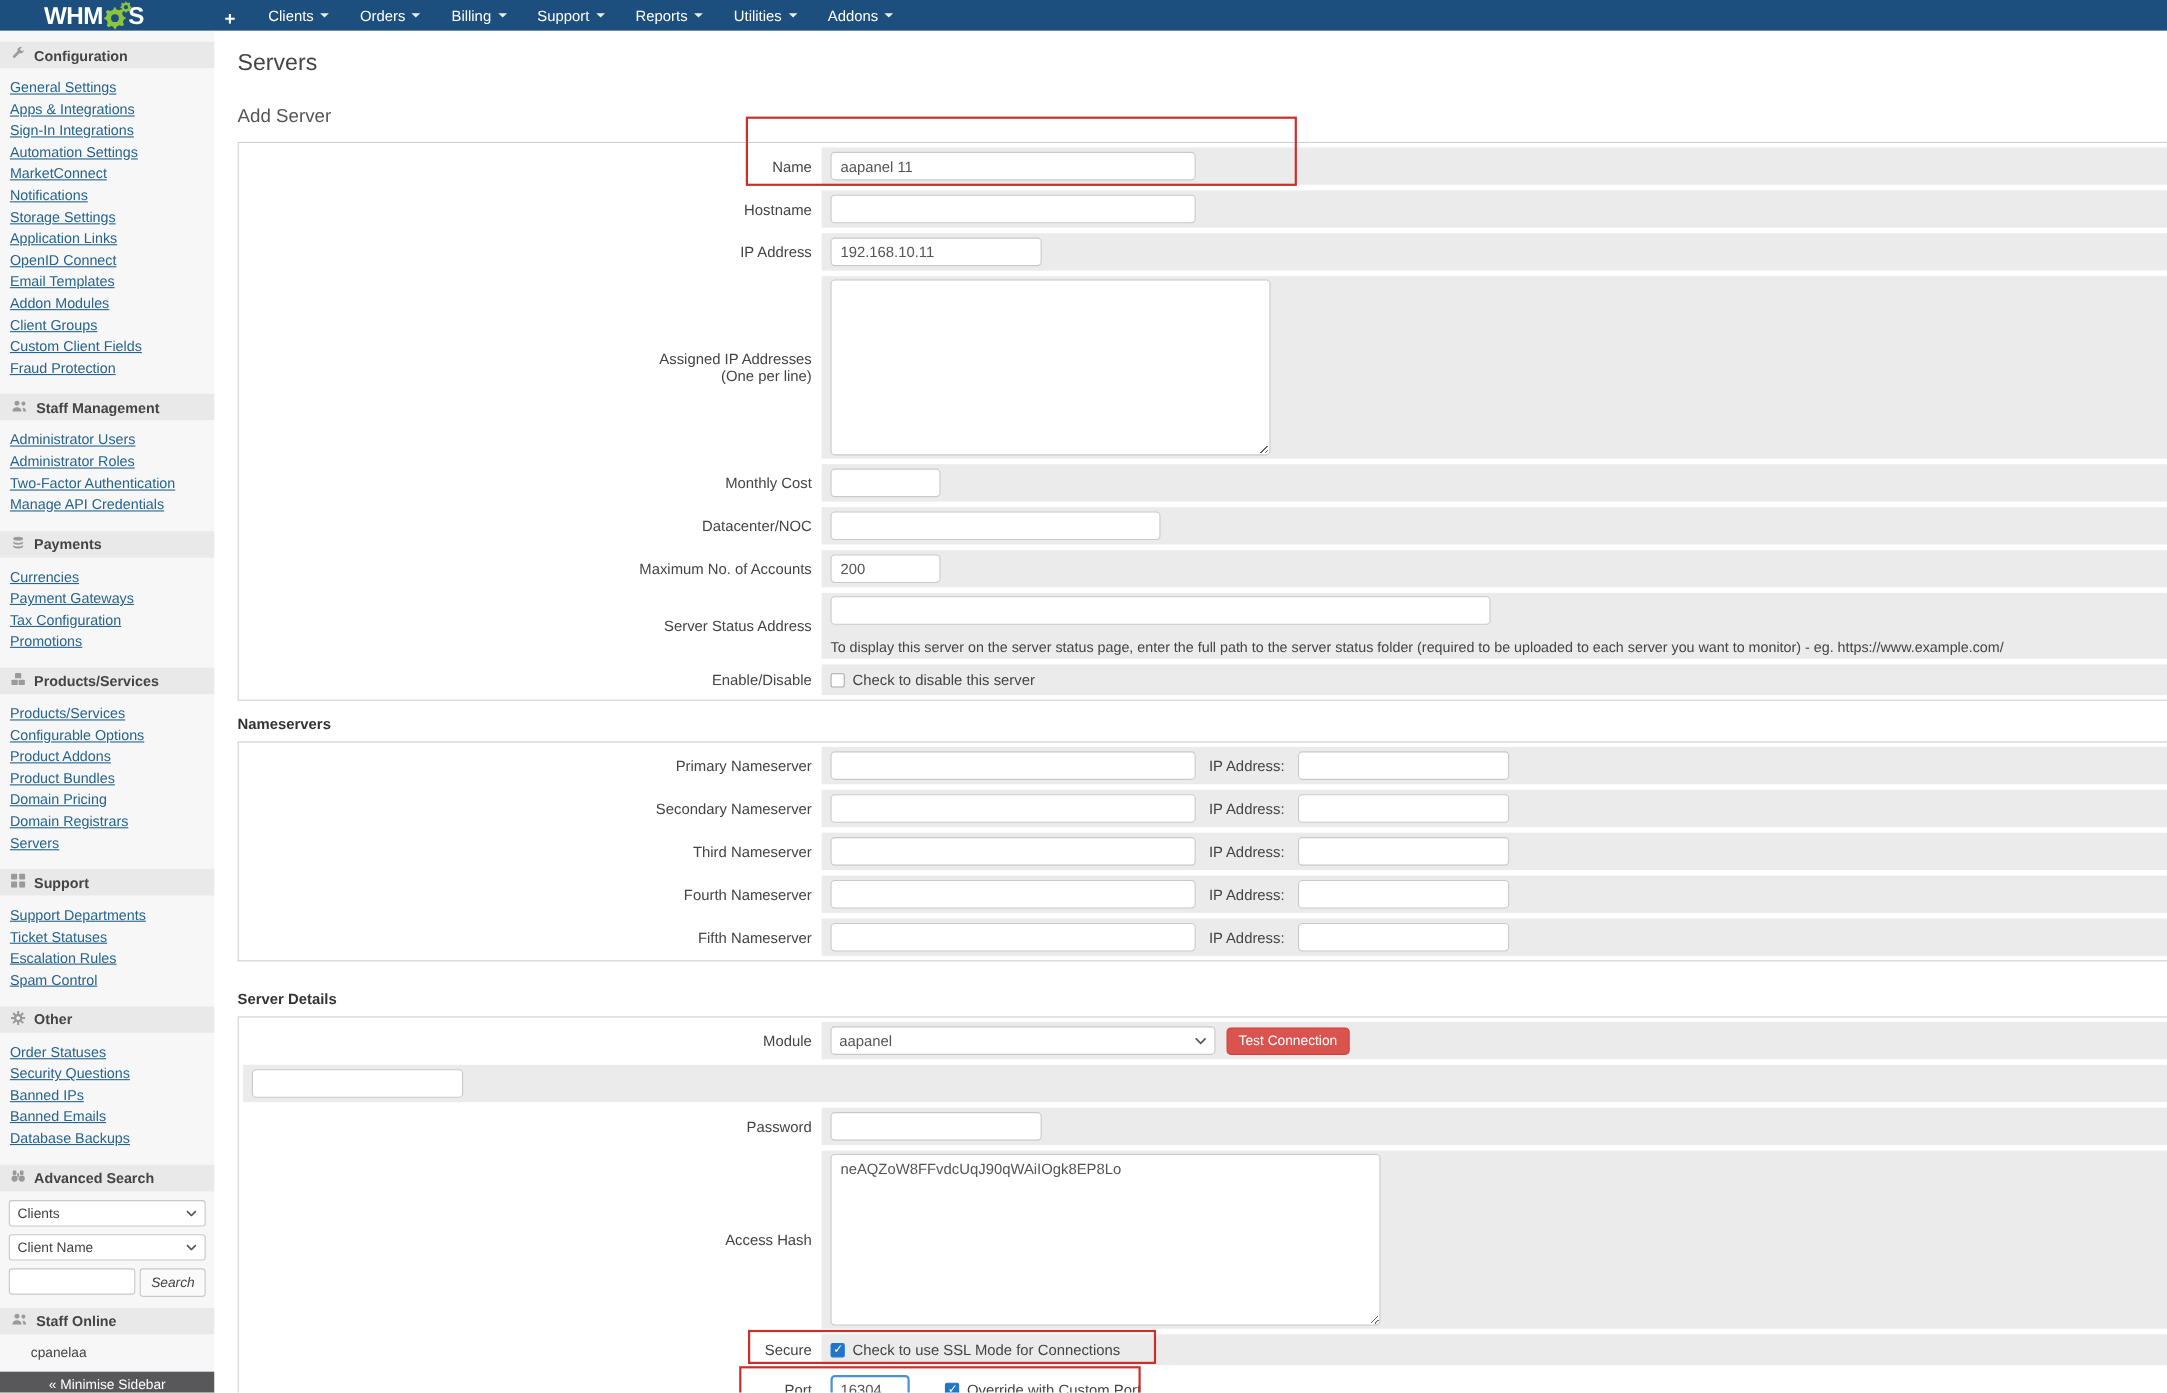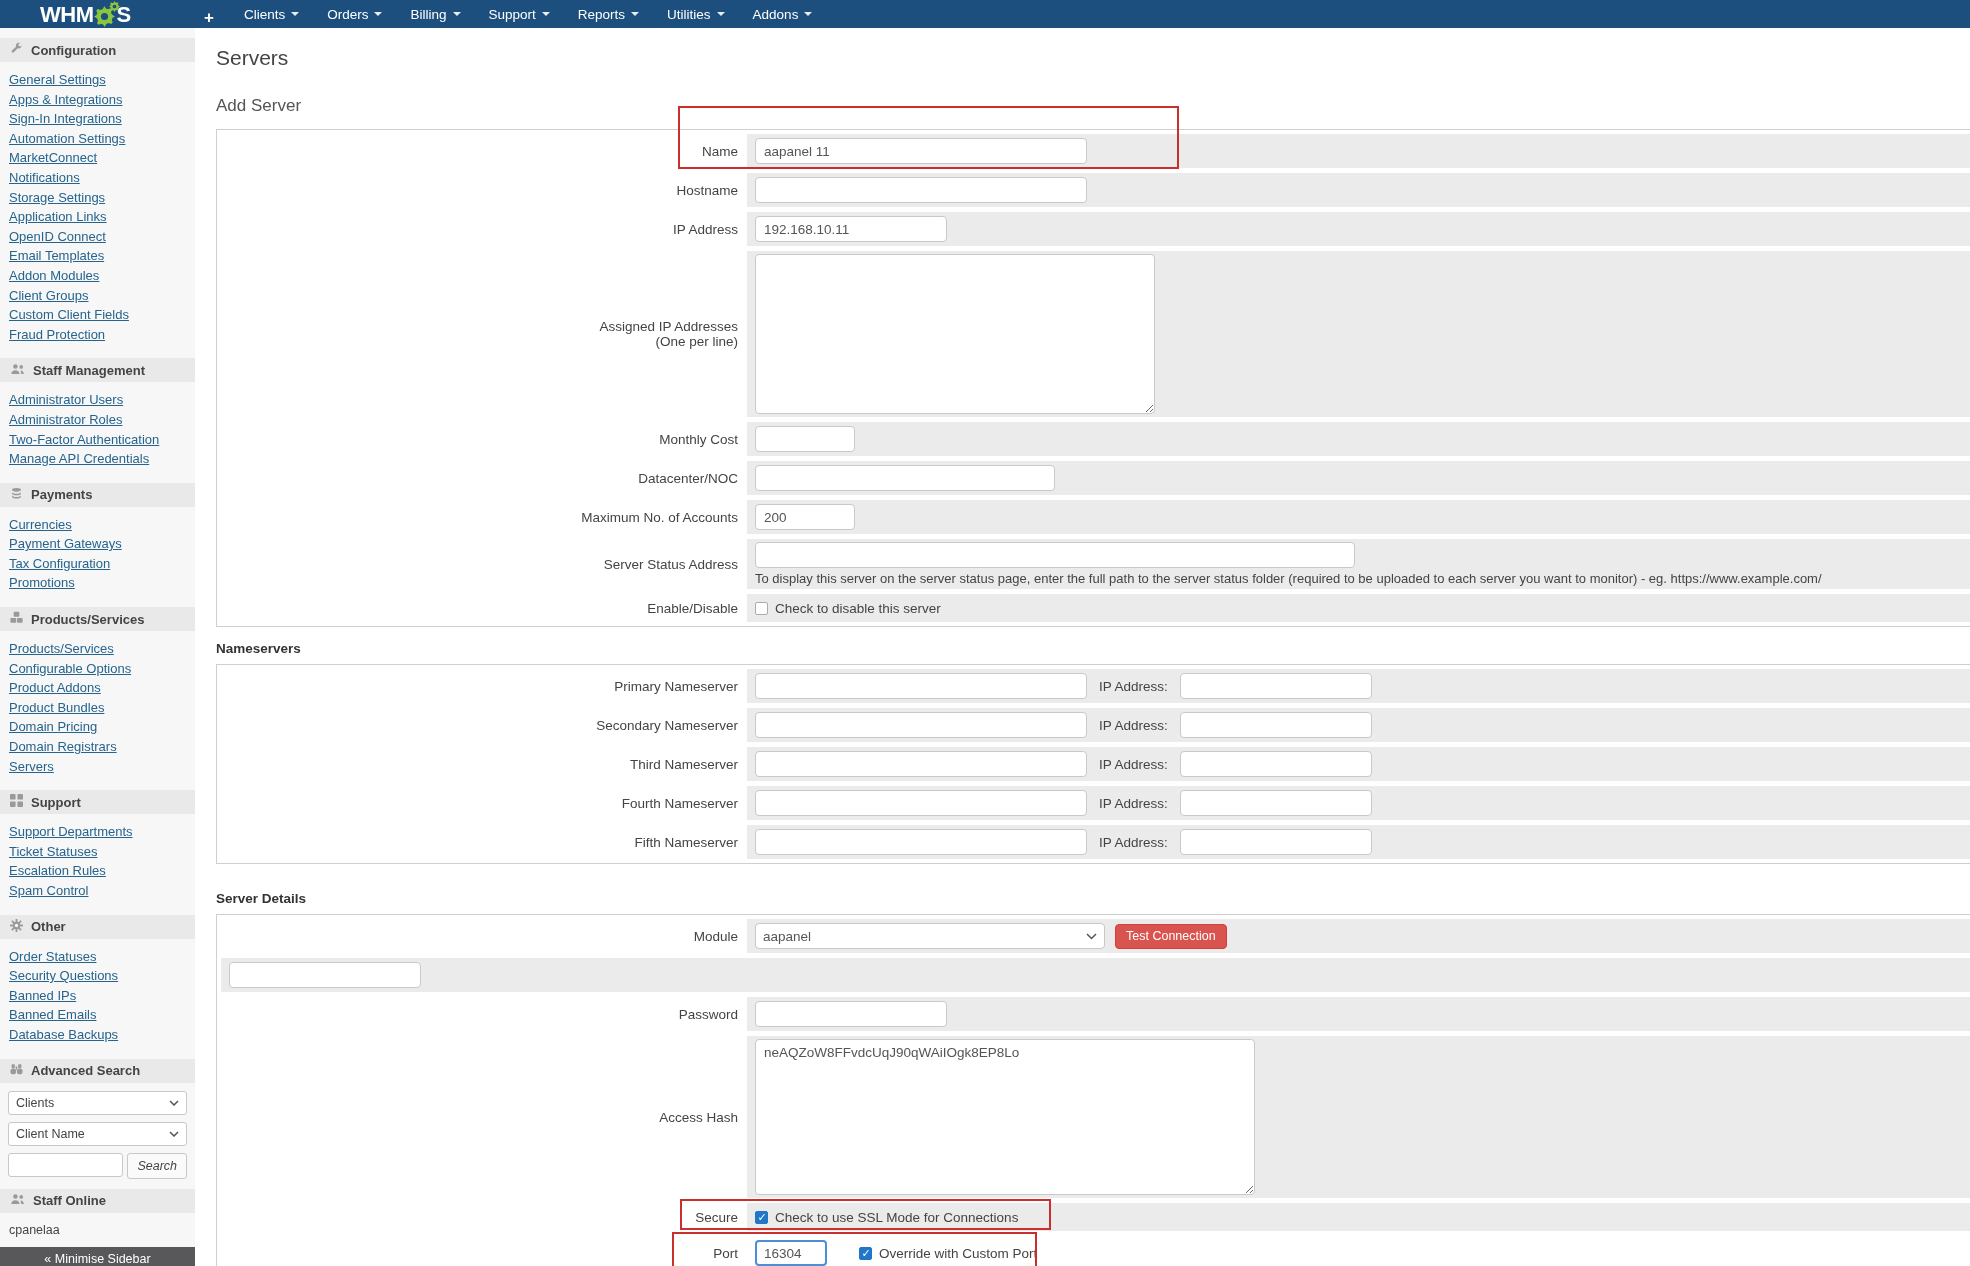--- a/index.html
+++ b/index.html
@@ -29,21 +29,21 @@
     text-decoration:underline; cursor:pointer; white-space:nowrap; }
   .fselect { display:flex; align-items:center; justify-content:space-between; background:#fff;
     border:1px solid #c8c8c8; border-radius:3px; height:24px; padding:0 7px; font-size:12.5px;
     color:#444; cursor:pointer; }
   .sb-select { margin:0 8px 7px 8px; }
   .sb-search { display:flex; margin:0 8px 10px 8px; gap:4px; }
   .sb-search input { flex:1; min-width:0; height:24px; border:1px solid #c8c8c8; border-radius:3px;
     padding:0 6px; font-size:12.5px; font-family:inherit; color:#444; background:#fff; }
   .sb-search button { height:26px; padding:0 9px; font-size:12.5px; font-family:inherit;
     border:1px solid #c8c8c8; border-radius:3px; background:#fafafa; color:#444; cursor:pointer;font-style:italic; }
-  .sb-staff { font-size:12.5px; color:#444; padding:2px 0 10px 9px; }
+  .sb-staff { font-size:12.5px; color:#444; padding:2px 0 10px 9px;margin-left:19px; }
   .sb-min { height:25px; background:#58585a; color:#fff; font-size:12.5px;
     display:flex; align-items:center; justify-content:center; cursor:pointer; }
 
   
   .main { position:absolute; left:195px; top:28px; right:0; bottom:0; background:#fff; padding-left:21px; }
   .page-title { font-size:21px; font-weight:400; color:#444; margin-top:18px; }
   .sub-title { font-size:17px; font-weight:400; color:#555; margin-top:26px; }
   .sec-h { font-size:13.5px; font-weight:bold; color:#333; margin:14px 0 8px; }
   .sec-h.tight { margin-top:27px; }
 
@@ -72,21 +72,21 @@
     font-family:inherit; cursor:pointer; }
 
   .cb { width:13px; height:13px; border:1px solid #ababab; border-radius:2px; background:#fff;
     flex:none; position:relative; cursor:pointer; }
   .cb.checked { background:#2176c7; border-color:#2176c7; }
   .cb.checked::after { content:"\2713"; position:absolute; left:1.5px; top:-0.5px; color:#fff;
     font-size:11px; line-height:13px; font-weight:bold; }
   .cb-label { font-size:13.5px; color:#444; margin-left:7px; white-space:nowrap; }
 
   .ip-lab { font-size:13.5px; color:#444; margin:0 12px 0 12px; white-space:nowrap; }
-  .help-text { font-size:13px; color:#444; margin-top:3px; white-space:nowrap; }
+  .help-text { font-size:13px; color:#444; margin-top:13px; white-space:nowrap; }
 
   .hl { position:absolute; border:2px solid #c9302c; pointer-events:none; z-index:5; }
   .hl-name   { left:457px; top:-28px; width:501px; height:63px; }
   .hl-secure { left:459px; top:-4px;  width:371px; height:31px; }
   .hl-port   { left:451px; top:-4px;  width:365px; height:38px; }
 </style>
 </head>
 <body>
 
 <div class="navbar">

